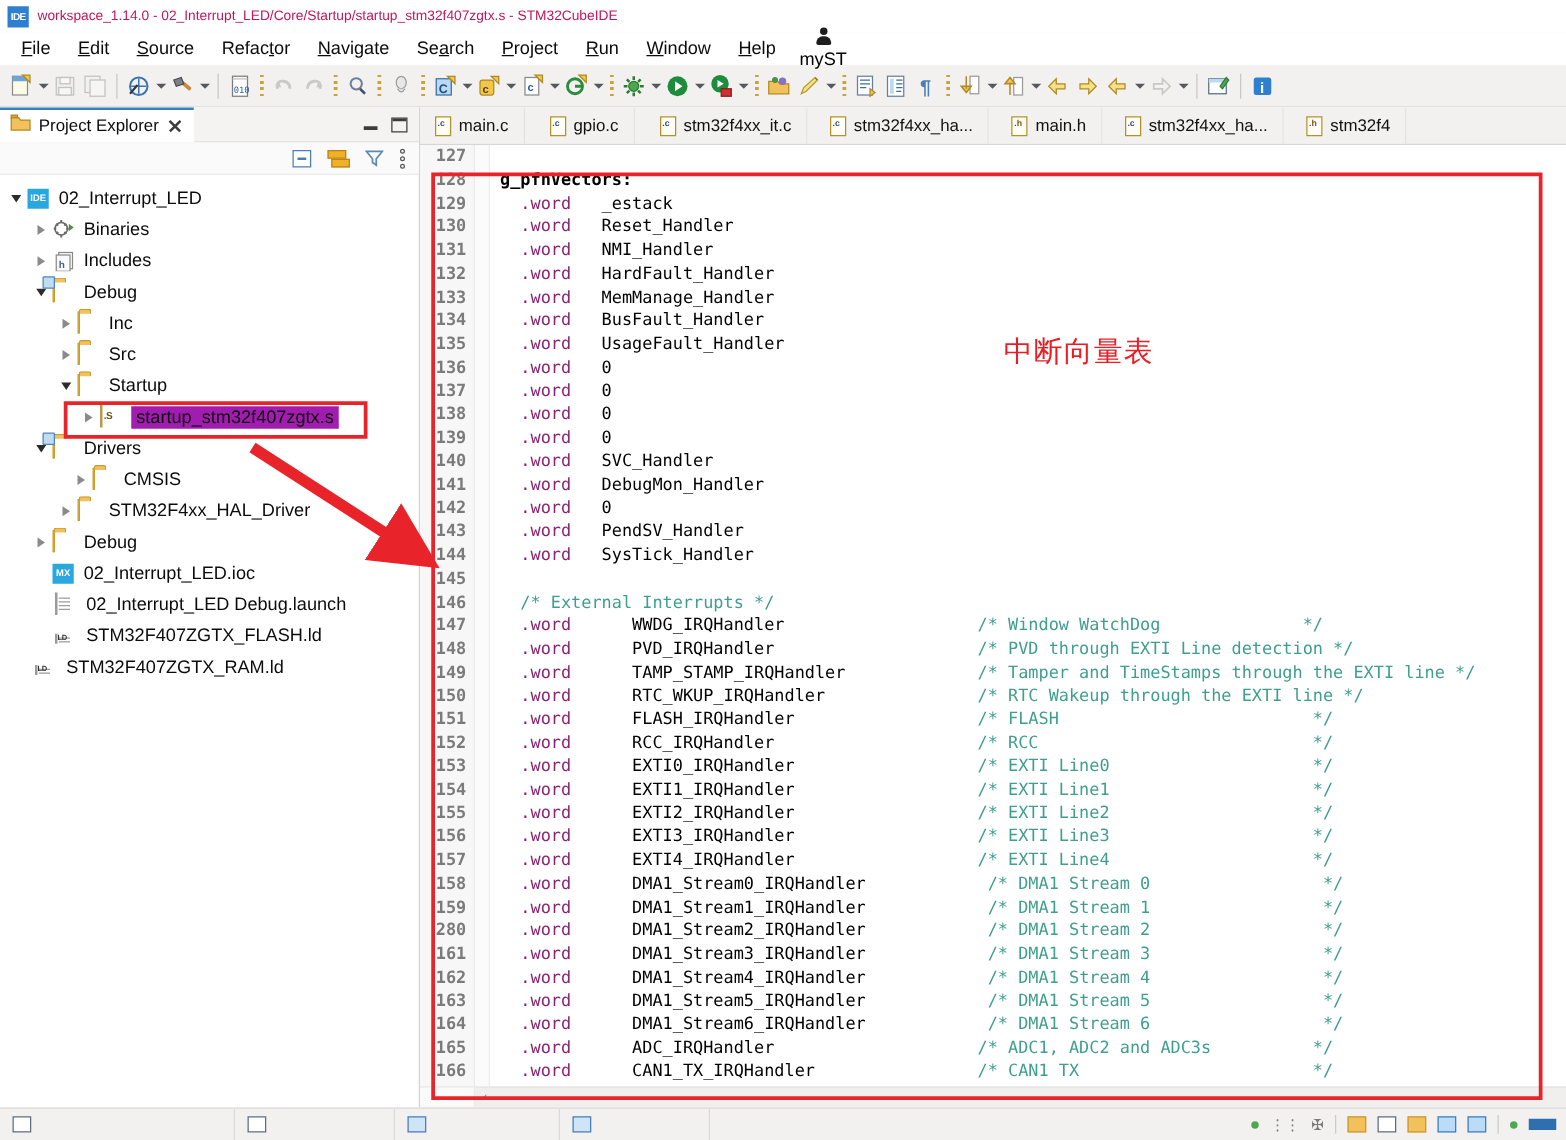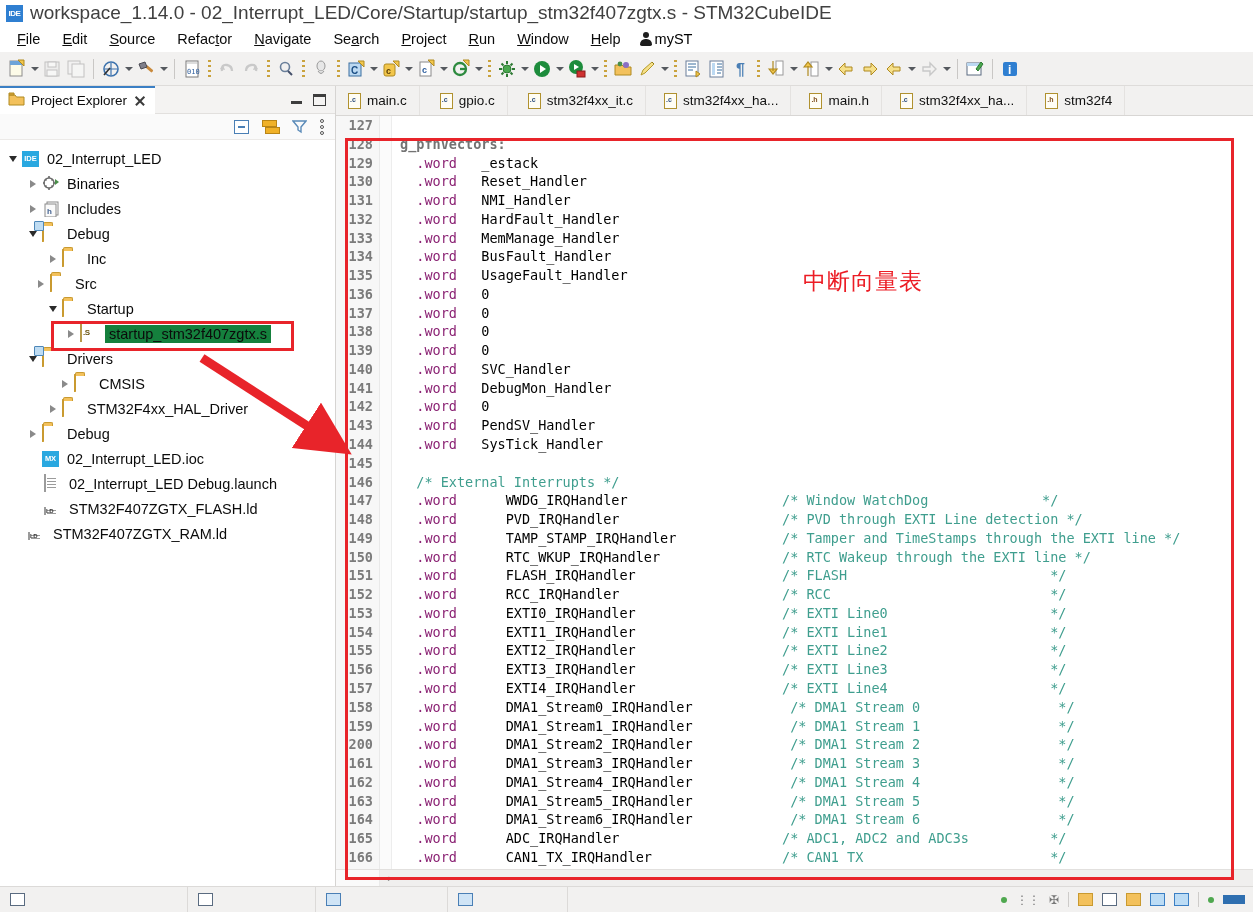--- a/index.html
+++ b/index.html
@@ -15,33 +15,33 @@
   
   .titlebar {
     height: 26px; background:#ffffff; display:flex; align-items:center;
     padding-left: 6px; gap:7px;
   }
   .ide-badge {
     width:17px; height:17px; background:#2f7fd1; color:#fff;
     font-size:8px; font-weight:bold; display:flex; align-items:center;
     justify-content:center; letter-spacing:-0.5px;
   }
-  .title-text { font-size:19px; color:#404040; white-space:nowrap; }
+  .title-text { font-size:11px; color:#be185d; white-space:nowrap; }
 
   
   .menubar {
     height:26px; background:#ffffff; display:flex; align-items:center;
     padding-left:6px; gap:0px;
   }
   .menu-item {
     font-size:14.5px; color:#0b0b0b; padding:2px 11px; white-space:nowrap;
     cursor:default;
   }
   .menu-item u { text-decoration: underline; }
-  .myst { display:flex; align-items:center; gap:4px; padding:2px 8px; font-size:14.5px; }
+  .myst { display:flex; align-items:center; gap:4px; padding:2px 8px; font-size:14.5px;flex-direction:column; }
   .person-ico { width:11px; height:14px; position:relative; display:inline-block; }
   .person-ico::before { content:""; position:absolute; left:3px; top:0; width:6px; height:6px;
      border-radius:50%; background:#1d1d1d; }
   .person-ico::after { content:""; position:absolute; left:0px; top:7px; width:12px; height:7px;
      border-radius:6px 6px 2px 2px; background:#1d1d1d; }
 
   
   .toolbar {
     height:34px; background:#f2f1f0; border-bottom:1px solid #dedcda;
     display:flex; align-items:center; padding-left:5px; gap:0px;
@@ -120,21 +120,21 @@
   .ldico { width:14px; height:17px; background:#fff; border:1px solid #9b9b9b; position:relative;
      margin-top:1px; font-size:6px; color:#333; }
   .ldico span { position:absolute; left:1px; bottom:0px; font-size:6px; font-weight:bold; letter-spacing:-0.3px; }
   .ldico::before { content:""; position:absolute; left:2px; top:2px; width:9px; height:1px;
      background:#9b9b9b; box-shadow:0 3px 0 #9b9b9b; }
   .sfileico { width:14px; height:17px; background:#fdf9ec; border:1px solid #b79a4b; position:relative;
      margin-top:1px; }
   .sfileico span { position:absolute; left:2px; top:3px; font-size:8px; font-weight:bold; color:#6a5512;
      letter-spacing:-0.5px; }
 
-  .trow.selected .tlabel { background:#15803d; padding:1px 4px; }
+  .trow.selected .tlabel { background:#a21caf; padding:1px 4px; }
 
   
   .editor { flex:1; display:flex; flex-direction:column; background:#ffffff; min-width:0; }
   .etabrow { height:30px; background:#f2f1f0; display:flex; align-items:stretch;
       border-bottom:1px solid #d8d6d4; overflow:hidden; }
   .etab { display:flex; align-items:center; gap:6px; padding:0 12px 0 9px; background:#f2f1f0;
       font-size:13.5px; color:#111; white-space:nowrap; border-right:1px solid #e4e2e0; }
   .cico { width:13px; height:16px; background:#fffdf4; border:1px solid #b0912f; position:relative; flex:none; }
   .cico span { position:absolute; left:1px; top:2px; font-size:7px; font-weight:bold; color:#2f4f7f; }
   .hico { width:13px; height:16px; background:#fffdf4; border:1px solid #b0912f; position:relative; flex:none; }
@@ -145,21 +145,21 @@
       text-align:right; padding-right:6px; }
   .marker { width:12px; background:#fbfbfb; border-right:1px solid #ededed; flex:none; }
   .codecol { flex:1; position:relative; overflow:hidden; }
   .ln, .cl {
       font-family:"DejaVu Sans Mono", monospace; font-size:13.5px; line-height:18.78px;
       white-space:pre; height:18.78px;
   }
   .ln { color:#7b7b7b;font-weight:bold; }
   .cl { color:#111111; padding-left:8px; }
   .k-dir { color:#8b2374; }     
-  .k-lbl { color:#737373; font-weight:bold;margin-top:16px; }  
+  .k-lbl { color:#000000; font-weight:bold;margin-top:16px; }  
   .k-cmt { color:#3f9e8e; }     
   .k-id  { color:#000000; }
 
   
   .hscroll { height:17px; background:#f0efee; border-top:1px solid #e2e0de; display:flex;
       align-items:center; }
   .hscroll .hs-left { width:44px; background:#fafafa; height:100%; border-right:1px solid #eaeaea; }
   .hscroll .hs-arrow { width:16px; text-align:center; font-size:11px; color:#8a8a8a; }
   .hscroll .hs-track { flex:1; height:100%; }
 
@@ -540,21 +540,21 @@
           <span class="ticon"><span class="folder src"></span></span>
           <span class="tlabel">Debug</span>
         </div>
 
         <div class="trow" style="padding-left:44px">
           <span class="arrow right"></span>
           <span class="ticon"><span class="folder"></span></span>
           <span class="tlabel">Inc</span>
         </div>
 
-        <div class="trow" style="padding-left:32px">
+        <div class="trow" style="padding-left:44px">
           <span class="arrow right"></span>
           <span class="ticon"><span class="folder"></span></span>
           <span class="tlabel">Src</span>
         </div>
 
         <div class="trow" style="padding-left:44px">
           <span class="arrow down"></span>
           <span class="ticon"><span class="folder"></span></span>
           <span class="tlabel">Startup</span>
         </div>
@@ -688,21 +688,21 @@
             <div class="ln">150</div>
             <div class="ln">151</div>
             <div class="ln">152</div>
             <div class="ln">153</div>
             <div class="ln">154</div>
             <div class="ln">155</div>
             <div class="ln">156</div>
             <div class="ln">157</div>
             <div class="ln">158</div>
             <div class="ln">159</div>
-            <div class="ln">200</div>
+            <div class="ln">280</div>
             <div class="ln">161</div>
             <div class="ln">162</div>
             <div class="ln">163</div>
             <div class="ln">164</div>
             <div class="ln">165</div>
             <div class="ln">166</div>
           </div>
         <div class="marker"></div>
         <div class="codecol" id="codecol">
             <div class="cl">&nbsp;</div>

